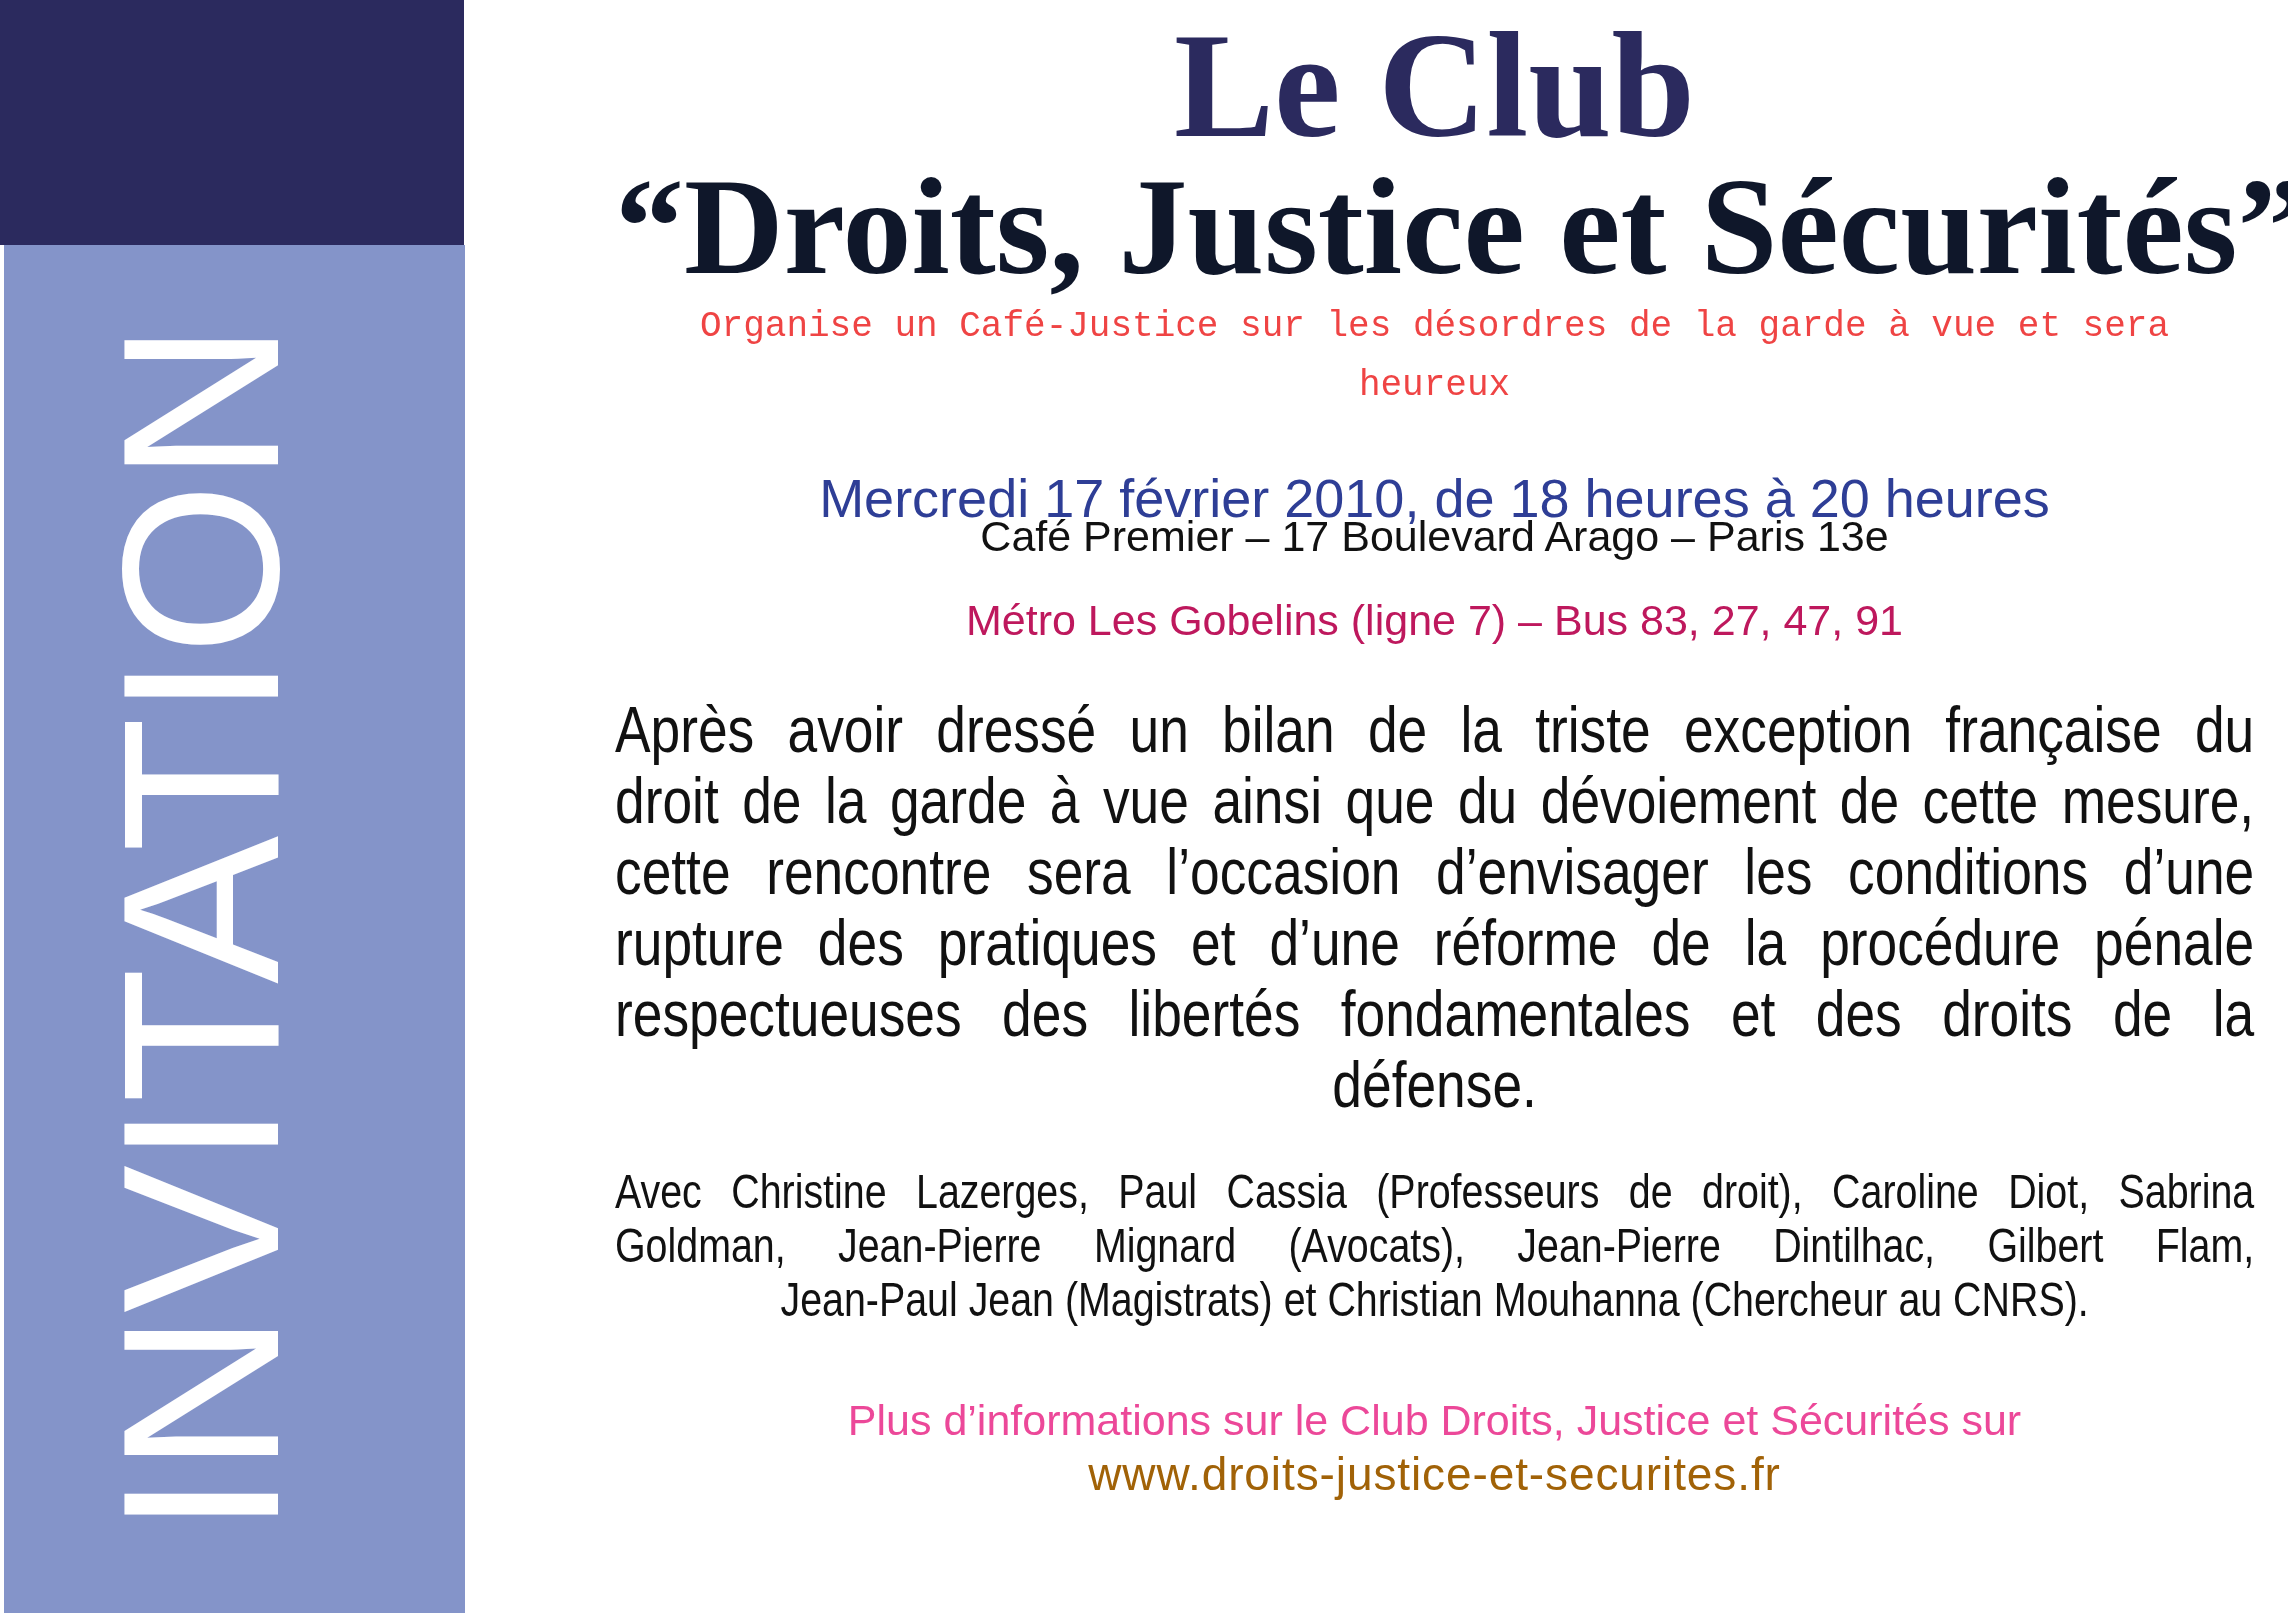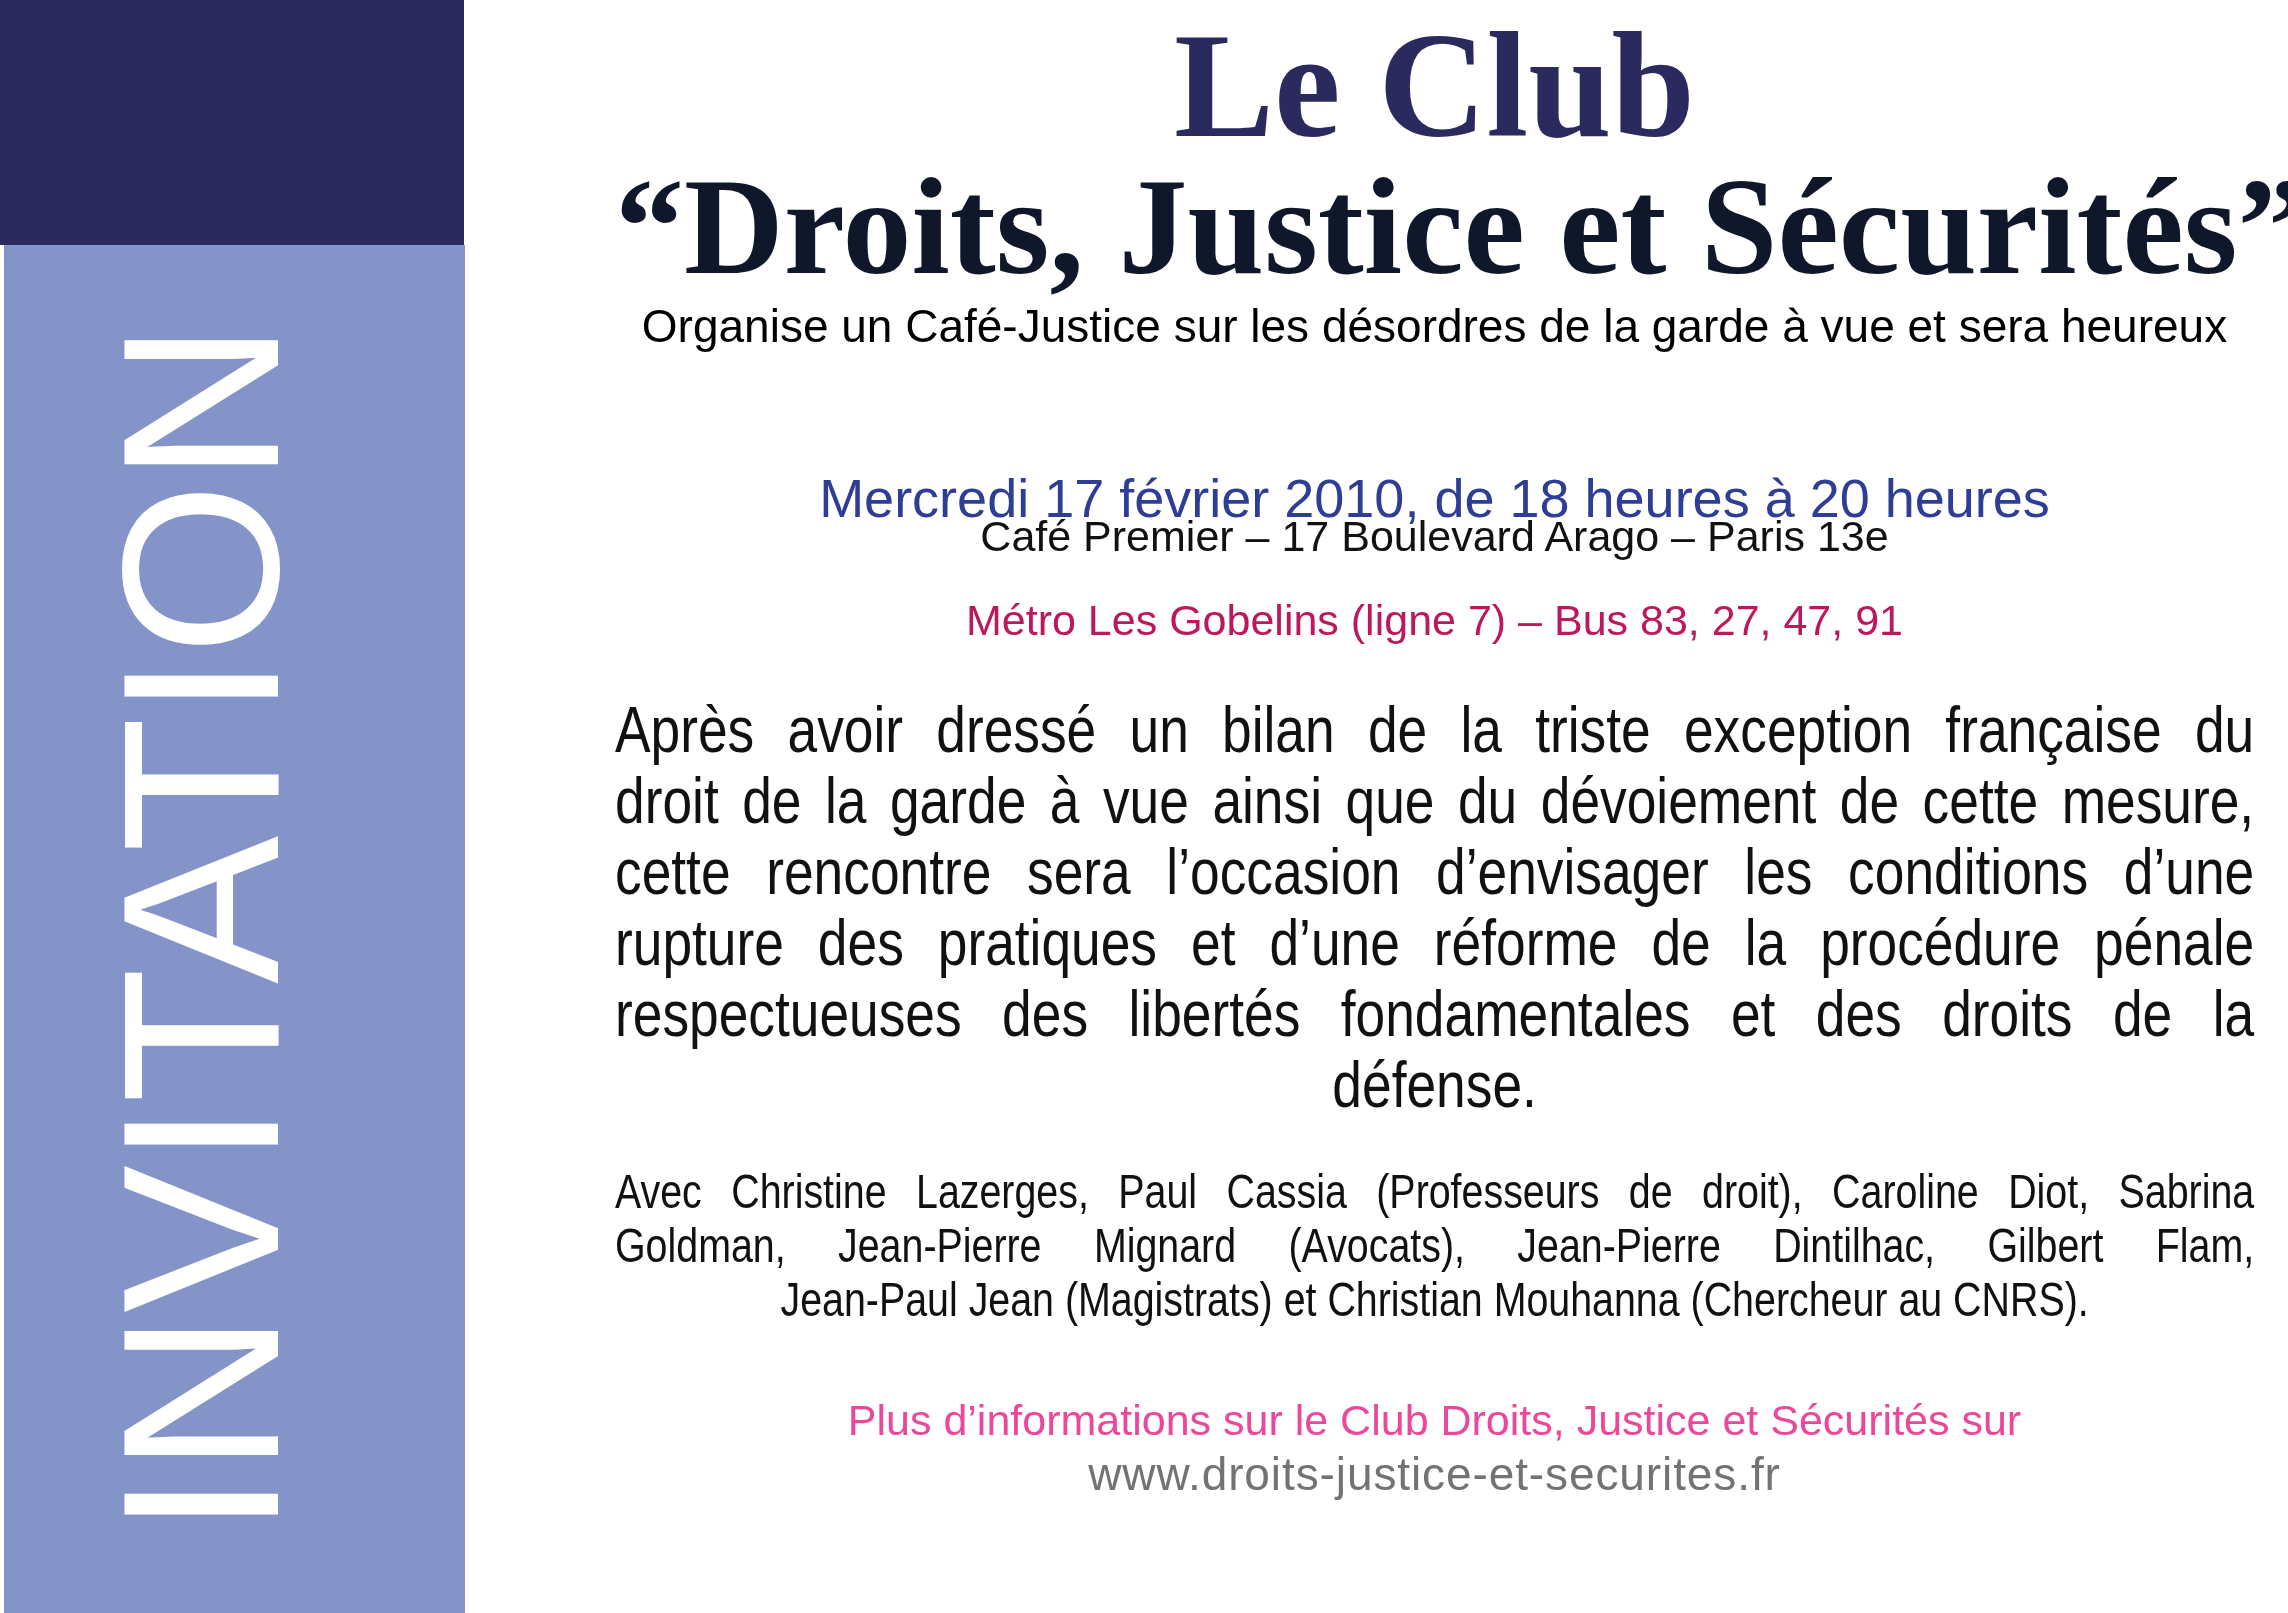--- a/index.html
+++ b/index.html
@@ -31,41 +31,41 @@
   .title-line1 {
     top:9px; font-family:Liberation Serif, serif;
     font-weight:700; font-size:150px; line-height:153px; color:#2b2a5e;
   }
   .title-line2 {
     top:153px; font-family:"Liberation Serif","DejaVu Serif",serif;
     font-weight:700; font-size:138px; line-height:148px; color:#0f172a;
     white-space:nowrap;
   }
   .subtitle {
-    top:297px; font-size:46px; line-height:59px; color:#000000;
+    top:297px; font-size:36px; line-height:59px; color:#ef4444;font-family:Liberation Mono, monospace;
   }
   .date-line {
     top:466px; font-size:54px; line-height:65px; font-weight:400;
     color:#2e3e96; white-space:nowrap;
   }
   .venue-line   { top:507px; font-size:43px; line-height:58px; color:#111111; }
   .transit-line { top:591px; font-size:43px; line-height:58px; color:#be185d; }
   
   .condensed {
     position:absolute; left:615px; width:1999px;
     transform:scaleX(0.82); transform-origin:0 0; color:#111111;
   }
   .description { top:694px;  font-size:65px; line-height:71px; }
   .people      { top:1165px; font-size:48px; line-height:54px; }
   .jline { text-align:justify; text-align-last:justify; }
   .jlast { text-align:center; }
   .footer-info { top:1392px; font-size:43px; line-height:57px; color:#ec4899; }
   .footer-url  { top:1445px; font-size:46px; line-height:59px; }
   .footer-url a {
-    color:#737373; text-decoration:none; letter-spacing:0.9px;
+    color:#a16207; text-decoration:none; letter-spacing:0.9px;
     font-family:"Liberation Sans","DejaVu Sans",sans-serif;
   }
 </style>
 </head>
 <body>
 
 <div class="page">
 
   <div class="sidebar-top"></div>
   <div class="sidebar-panel"></div>

